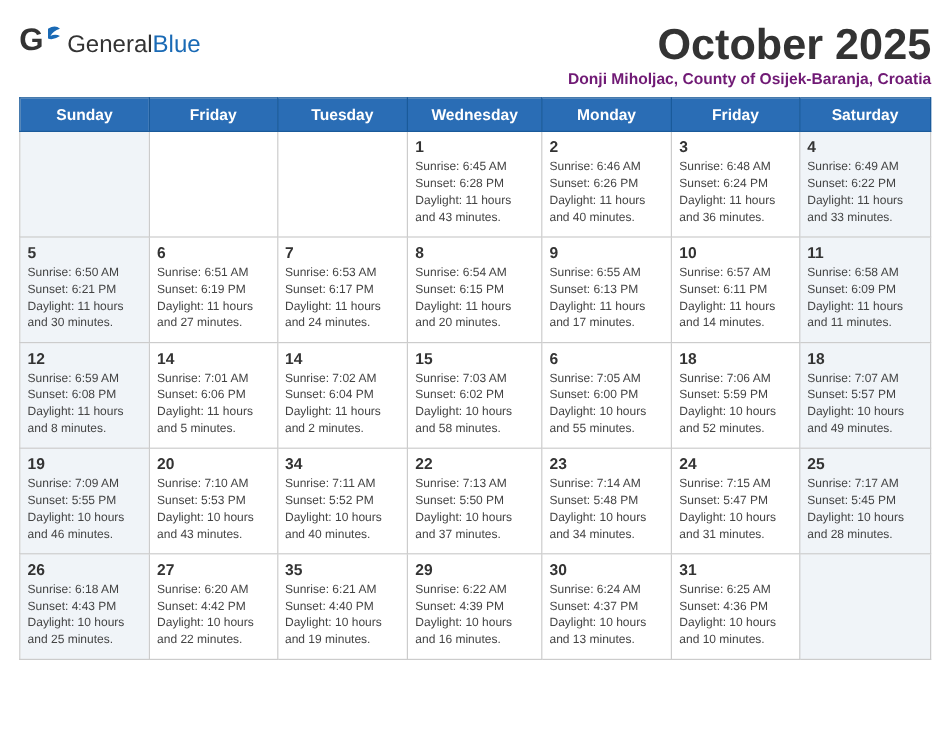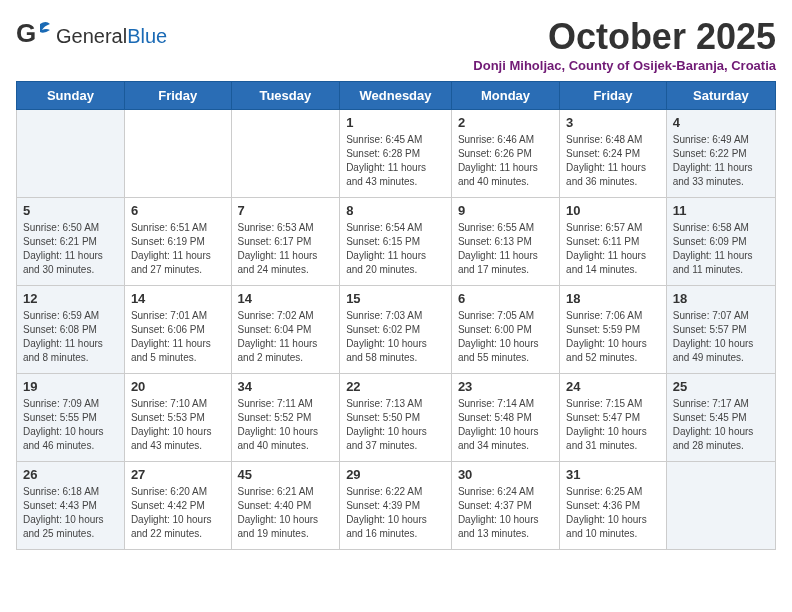--- a/index.html
+++ b/index.html
@@ -226,21 +226,21 @@
       <tr>
         <td class="weekend">
           <div class="day-number">26</div>
           <div class="day-info">Sunrise: 6:18 AM<br>Sunset: 4:43 PM<br>Daylight: 10 hours<br>and 25 minutes.</div>
         </td>
         <td>
           <div class="day-number">27</div>
           <div class="day-info">Sunrise: 6:20 AM<br>Sunset: 4:42 PM<br>Daylight: 10 hours<br>and 22 minutes.</div>
         </td>
         <td>
-          <div class="day-number">45</div>
+          <div class="day-number">35</div>
           <div class="day-info">Sunrise: 6:21 AM<br>Sunset: 4:40 PM<br>Daylight: 10 hours<br>and 19 minutes.</div>
         </td>
         <td>
           <div class="day-number">29</div>
           <div class="day-info">Sunrise: 6:22 AM<br>Sunset: 4:39 PM<br>Daylight: 10 hours<br>and 16 minutes.</div>
         </td>
         <td>
           <div class="day-number">30</div>
           <div class="day-info">Sunrise: 6:24 AM<br>Sunset: 4:37 PM<br>Daylight: 10 hours<br>and 13 minutes.</div>
         </td>

